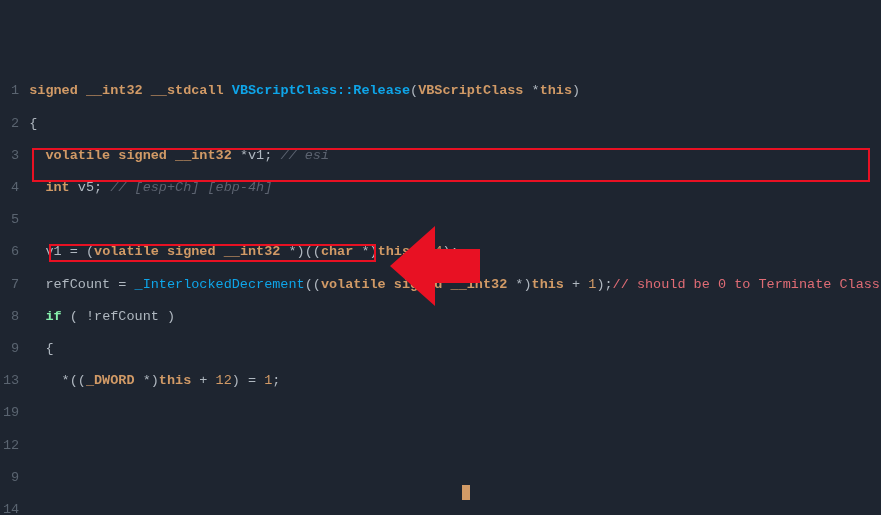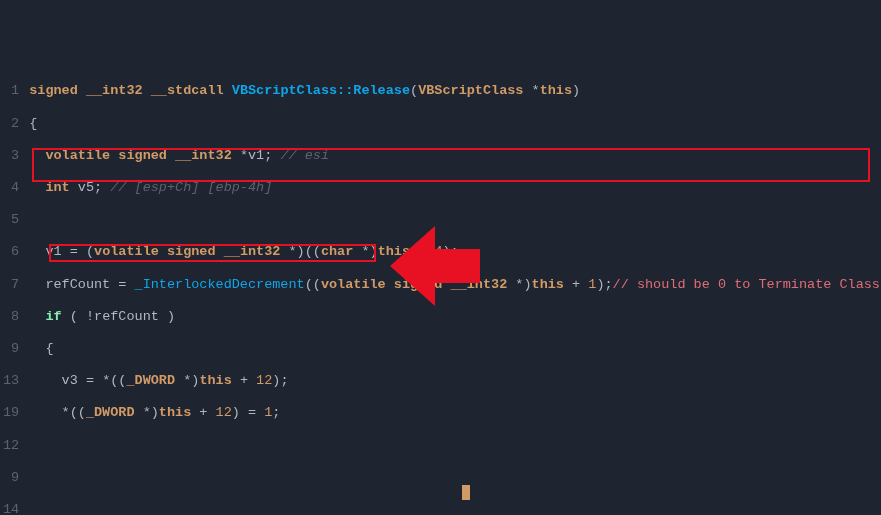--- a/index.html
+++ b/index.html
@@ -109,21 +109,20 @@
 <div class="code">
 <div class="line"><span class="type bold">signed</span><span> </span><span class="type bold">__int32</span><span> </span><span class="type bold">__stdcall</span><span> </span><span class="fn bold">VBScriptClass::Release</span><span>(</span><span class="type bold">VBScriptClass</span><span> </span><span>*</span><span class="type bold">this</span><span>)</span></div>
 <div class="line"><span>{</span></div>
 <div class="line"><span>  </span><span class="type bold">volatile</span><span> </span><span class="type bold">signed</span><span> </span><span class="type bold">__int32</span><span> </span><span>*</span><span>v1</span><span>;</span><span> </span><span class="cmt">// esi</span></div>
 <div class="line"><span>  </span><span class="type bold">int</span><span> </span><span>v5</span><span>;</span><span> </span><span class="cmt">// [esp+Ch] [ebp-4h]</span></div>
 <div class="line"><span></span></div>
 <div class="line"><span>  </span><span>v1</span><span> </span><span>=</span><span> </span><span>(</span><span class="type bold">volatile</span><span> </span><span class="type bold">signed</span><span> </span><span class="type bold">__int32</span><span> </span><span>*)((</span><span class="type bold">char</span><span> </span><span>*)</span><span class="type bold">this</span><span> </span><span>+</span><span> </span><span class="num">4</span><span>);</span></div>
 <div class="line"><span>  </span><span>refCount</span><span> </span><span>=</span><span> </span><span class="fn">_InterlockedDecrement</span><span>((</span><span class="type bold">volatile</span><span> </span><span class="type bold">signed</span><span> </span><span class="type bold">__int32</span><span> </span><span>*)</span><span class="type bold">this</span><span> </span><span>+</span><span> </span><span class="num">1</span><span>);</span><span class="cmtred">// should be 0 to Terminate Class</span></div>
 <div class="line"><span>  </span><span class="kw bold">if</span><span> </span><span>( !</span><span>refCount</span><span> )</span></div>
 <div class="line"><span>  </span><span>{</span></div>
-<div class="line"><span>    </span><span>v3</span><span> </span><span>=</span><span> </span><span>*((</span><span class="type bold">_DWORD</span><span> </span><span>*)</span><span class="type bold">this</span><span> </span><span>+</span><span> </span><span class="num">12</span><span>);</span></div>
 <div class="line"><span>    </span><span>*((</span><span class="type bold">_DWORD</span><span> </span><span>*)</span><span class="type bold">this</span><span> </span><span>+</span><span> </span><span class="num">12</span><span>)</span><span> </span><span>=</span><span> </span><span class="num">1</span><span>;</span></div>
 
 
 
 
 
 
 
 
 

